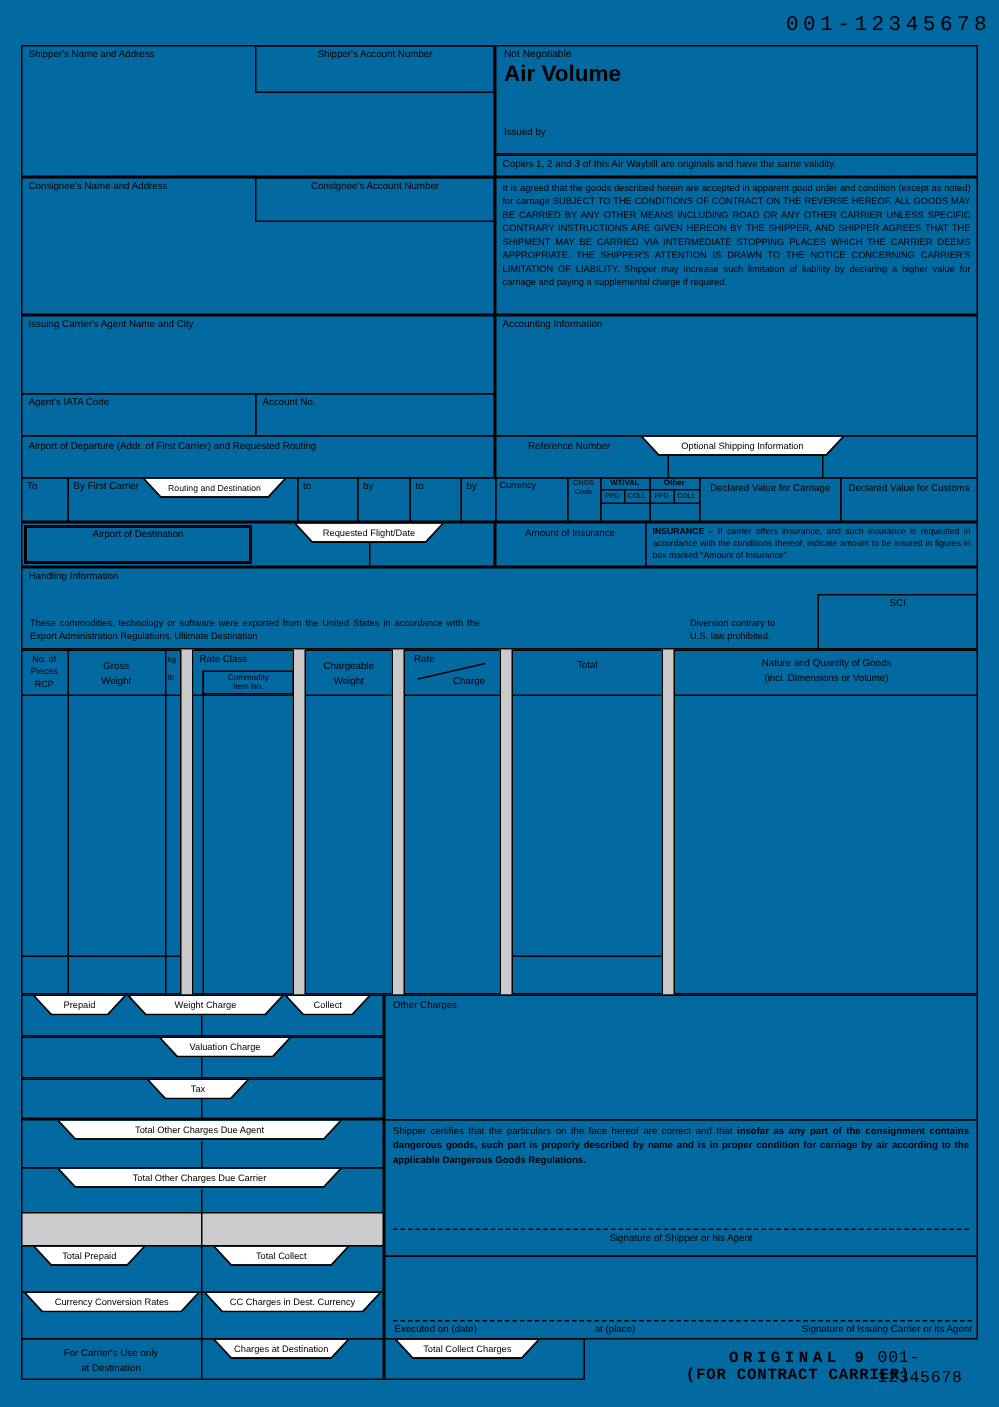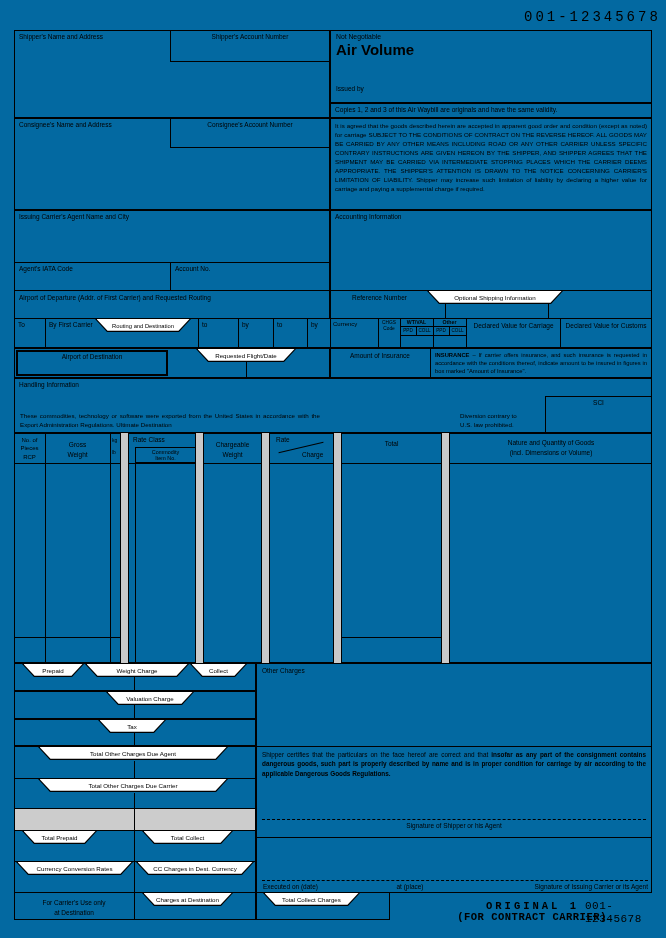--- a/index.html
+++ b/index.html
@@ -256,17 +256,17 @@
   <div class="dash" style="left:262px;top:880px;width:386px;"></div>
   <div class="lb" style="left:263px;top:883px;">Executed on (date)</div>
   <div class="lb c" style="left:340px;top:883px;width:140px;">at (place)</div>
   <div class="lb r" style="left:480px;top:883px;width:168px;">Signature of Issuing Carrier or its Agent</div>
 
   <div class="bx" style="left:256px;top:892px;width:134px;height:28px;"></div>
   <div class="tab" style="left:263px;top:893px;width:97px;">
       <span>Total Collect Charges</span>
     </div>
 
-  <div class="lb mono b c" style="left:450px;top:900px;width:165px;font-size:10.5px;letter-spacing:3px;">ORIGINAL 1</div>
+  <div class="lb mono b c" style="left:450px;top:900px;width:165px;font-size:10.5px;letter-spacing:3px;">ORIGINAL 9</div>
   <div class="lb mono b c" style="left:442px;top:911px;width:180px;font-size:10.5px;letter-spacing:0.5px;">(FOR CONTRACT CARRIER)</div>
   <div class="lb mono" style="left:585px;top:900px;font-size:11px;letter-spacing:0.5px;">001-12345678</div>
 
 </div>
 
 </body></html>

